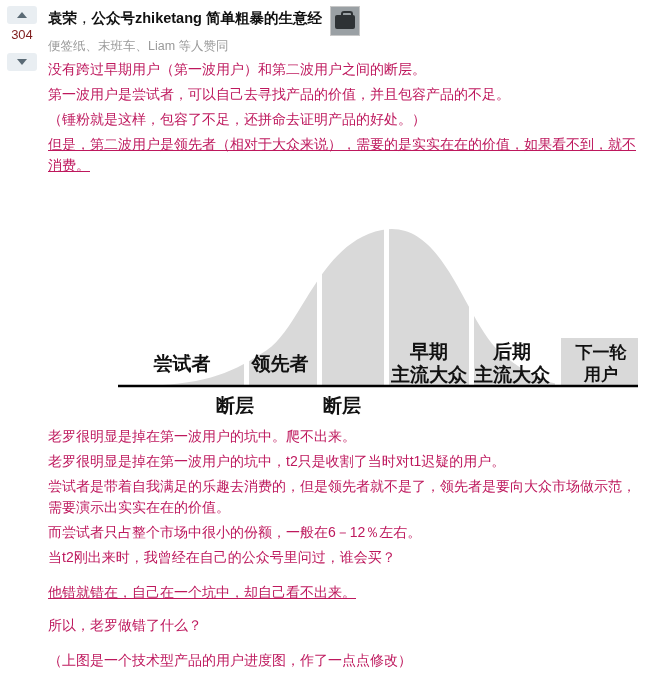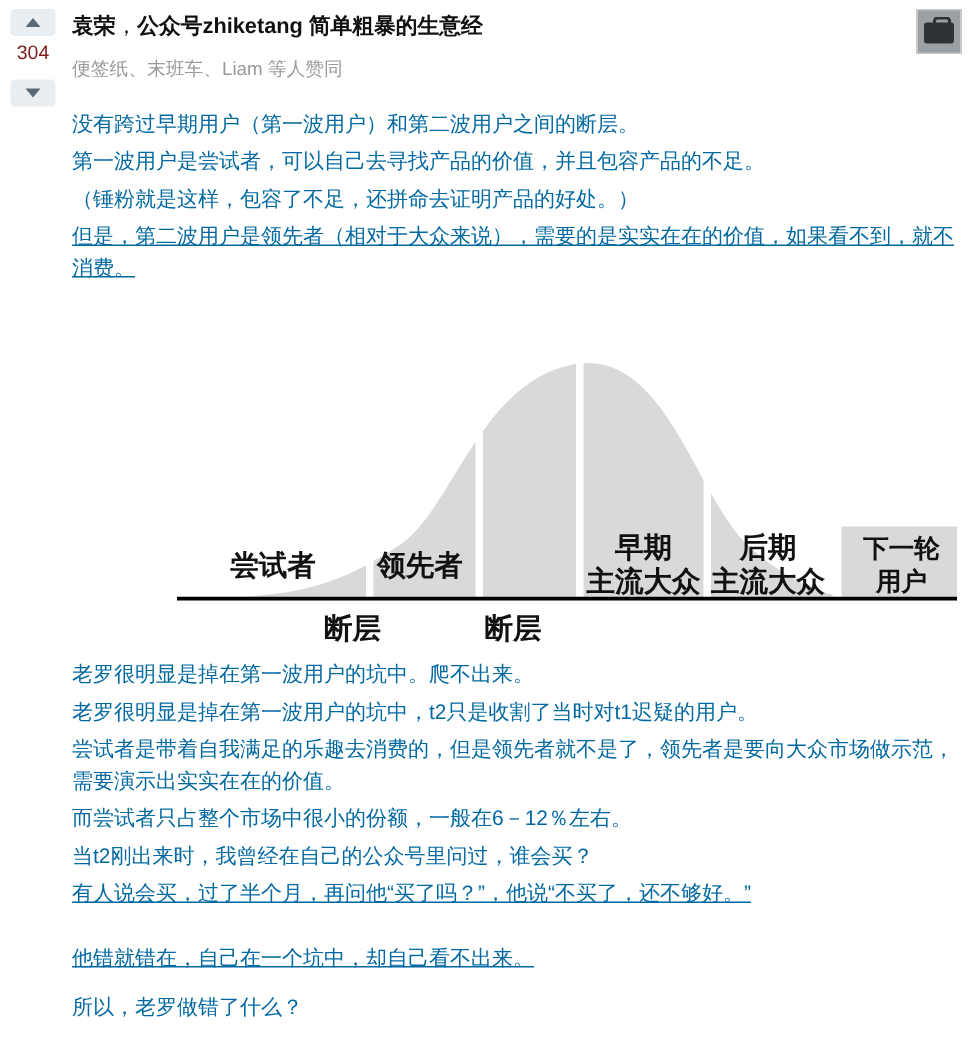--- a/index.html
+++ b/index.html
@@ -66,21 +66,21 @@
   
   .content-col {
     flex: 1 1 auto;
     padding: 6px 10px 0 4px;
     min-width: 0;
     position: relative;
   }
   .header-line {
     display: flex;
     align-items: flex-start;
-    justify-content: space-between;
+    justify-content: flex-start;
   }
   .author-line {
     font-size: 14.5px;
     line-height: 20px;
     color: #111;
     padding-top: 2px;
   }
   .author-name { font-weight: bold; }
   .author-sep { }
   .author-bio { font-weight: bold; }
@@ -108,26 +108,26 @@
     width: 8px; height: 6px;
     border: 2px solid #2e3235;
     border-bottom: none;
     border-radius: 3px 3px 0 0;
   }
   .meta-line {
     font-size: 12.5px;
     color: #9a9a9a;
     line-height: 18px;
     margin-top: 1px;
-    margin-bottom: 17px;
+    margin-bottom: 4px;
   }
   .para {
     font-size: 14px;
     line-height: 21px;
-    color: #0369a1;
+    color: #be185d;
     margin: 0 0 4px 0;
   }
   .para.spaced { margin-bottom: 12px; text-decoration: underline; }
   .gap { height: 10px; }
   
   .chart-wrap {
     margin: 14px 0 6px 0;
     width: 100%;
     display: flex;
     justify-content: center;
@@ -213,21 +213,20 @@
         <text class="gap-label" x="183" y="222" font-size="19" text-anchor="middle">断层</text>
         <text class="gap-label" x="290" y="222" font-size="19" text-anchor="middle">断层</text>
       </svg>
     </div>
 
     <p class="para">老罗很明显是掉在第一波用户的坑中。爬不出来。</p>
     <p class="para">老罗很明显是掉在第一波用户的坑中，t2只是收割了当时对t1迟疑的用户。</p>
     <p class="para">尝试者是带着自我满足的乐趣去消费的，但是领先者就不是了，领先者是要向大众市场做示范，需要演示出实实在在的价值。</p>
     <p class="para">而尝试者只占整个市场中很小的份额，一般在6－12％左右。</p>
     <p class="para">当t2刚出来时，我曾经在自己的公众号里问过，谁会买？</p>
-    <p class="para spaced">有人说会买，过了半个月，再问他“买了吗？”，他说“不买了，还不够好。”</p>
 
     <div class="gap"></div>
 
     <p class="para spaced">他错就错在，自己在一个坑中，却自己看不出来。</p>
     <p class="para">所以，老罗做错了什么？</p>
 
     <div class="gap"></div>
 
     <p class="para">（上图是一个技术型产品的用户进度图，作了一点点修改）</p>
 

